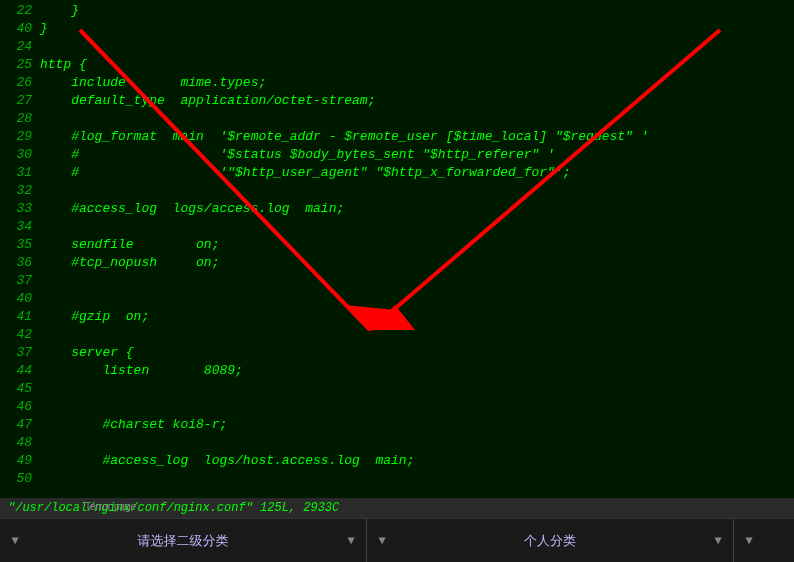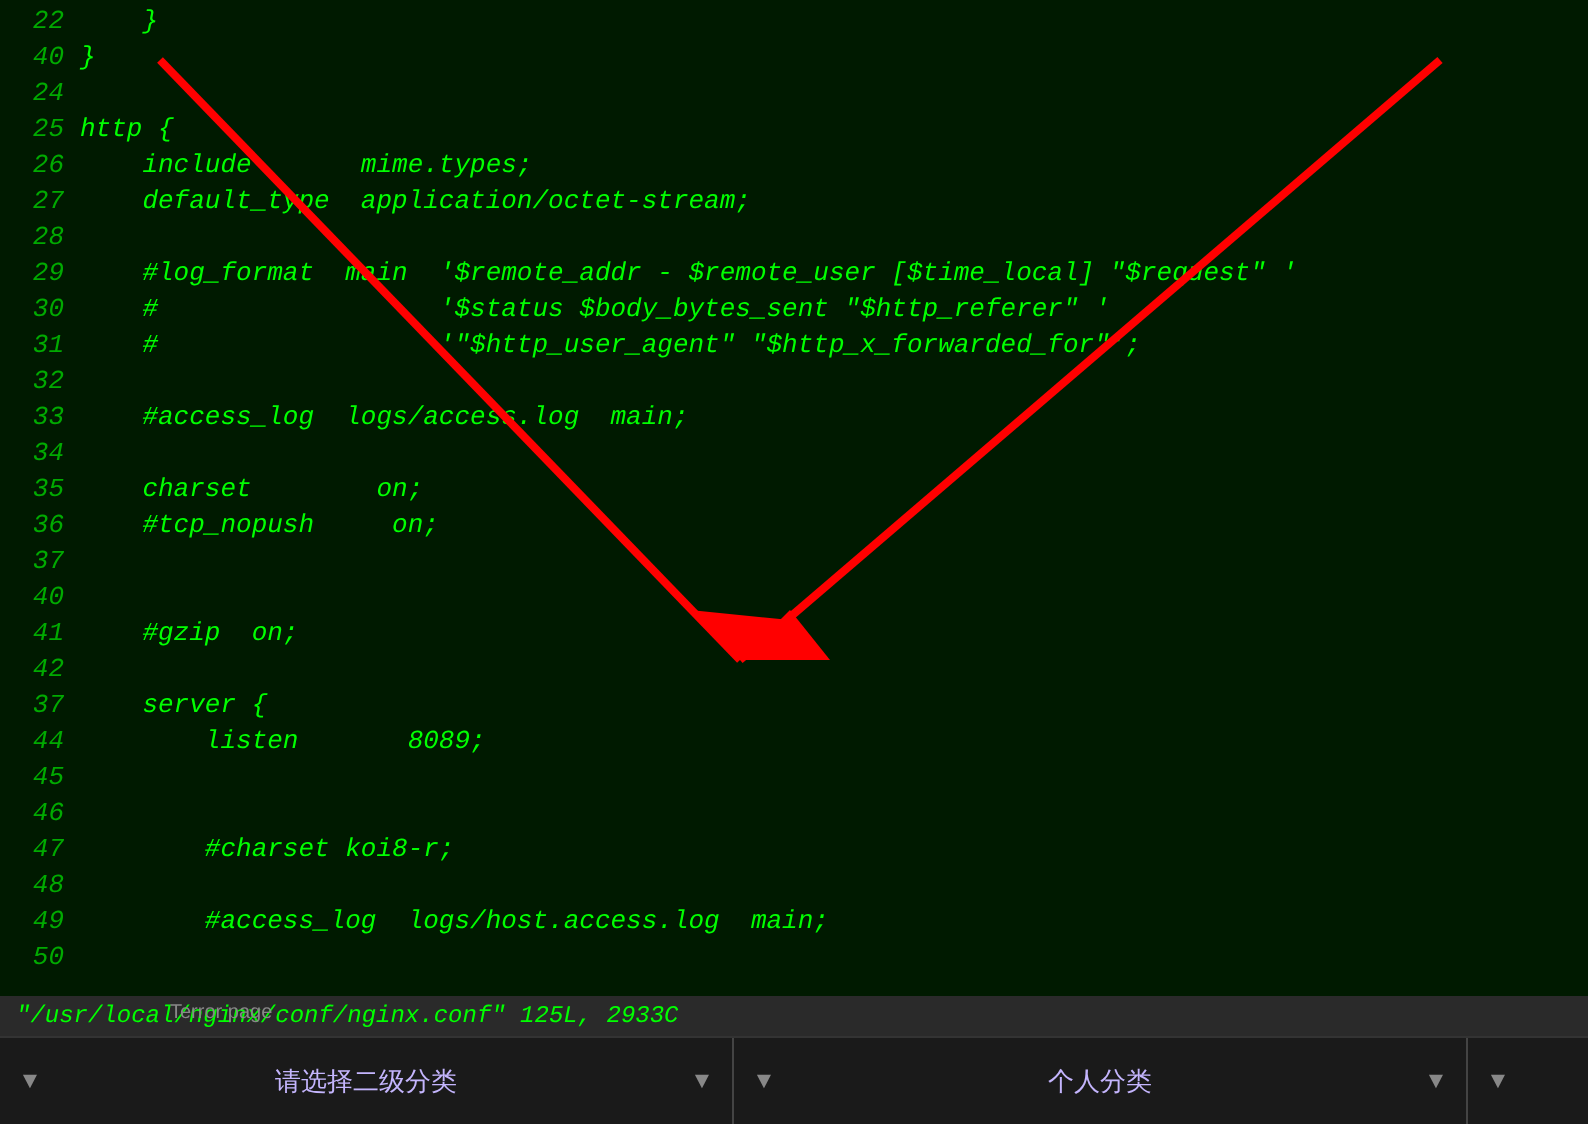--- a/index.html
+++ b/index.html
@@ -175,21 +175,21 @@
       <div class="code-line">
         <span class="line-num">33</span>
         <span class="line-content">    #access_log  logs/access.log  main;</span>
       </div>
       <div class="code-line">
         <span class="line-num">34</span>
         <span class="line-content"></span>
       </div>
       <div class="code-line">
         <span class="line-num">35</span>
-        <span class="line-content">    charset        on;</span>
+        <span class="line-content">    sendfile        on;</span>
       </div>
       <div class="code-line">
         <span class="line-num">36</span>
         <span class="line-content">    #tcp_nopush     on;</span>
       </div>
       <div class="code-line">
         <span class="line-num">37</span>
         <span class="line-content"></span>
       </div>
       <div class="code-line">

